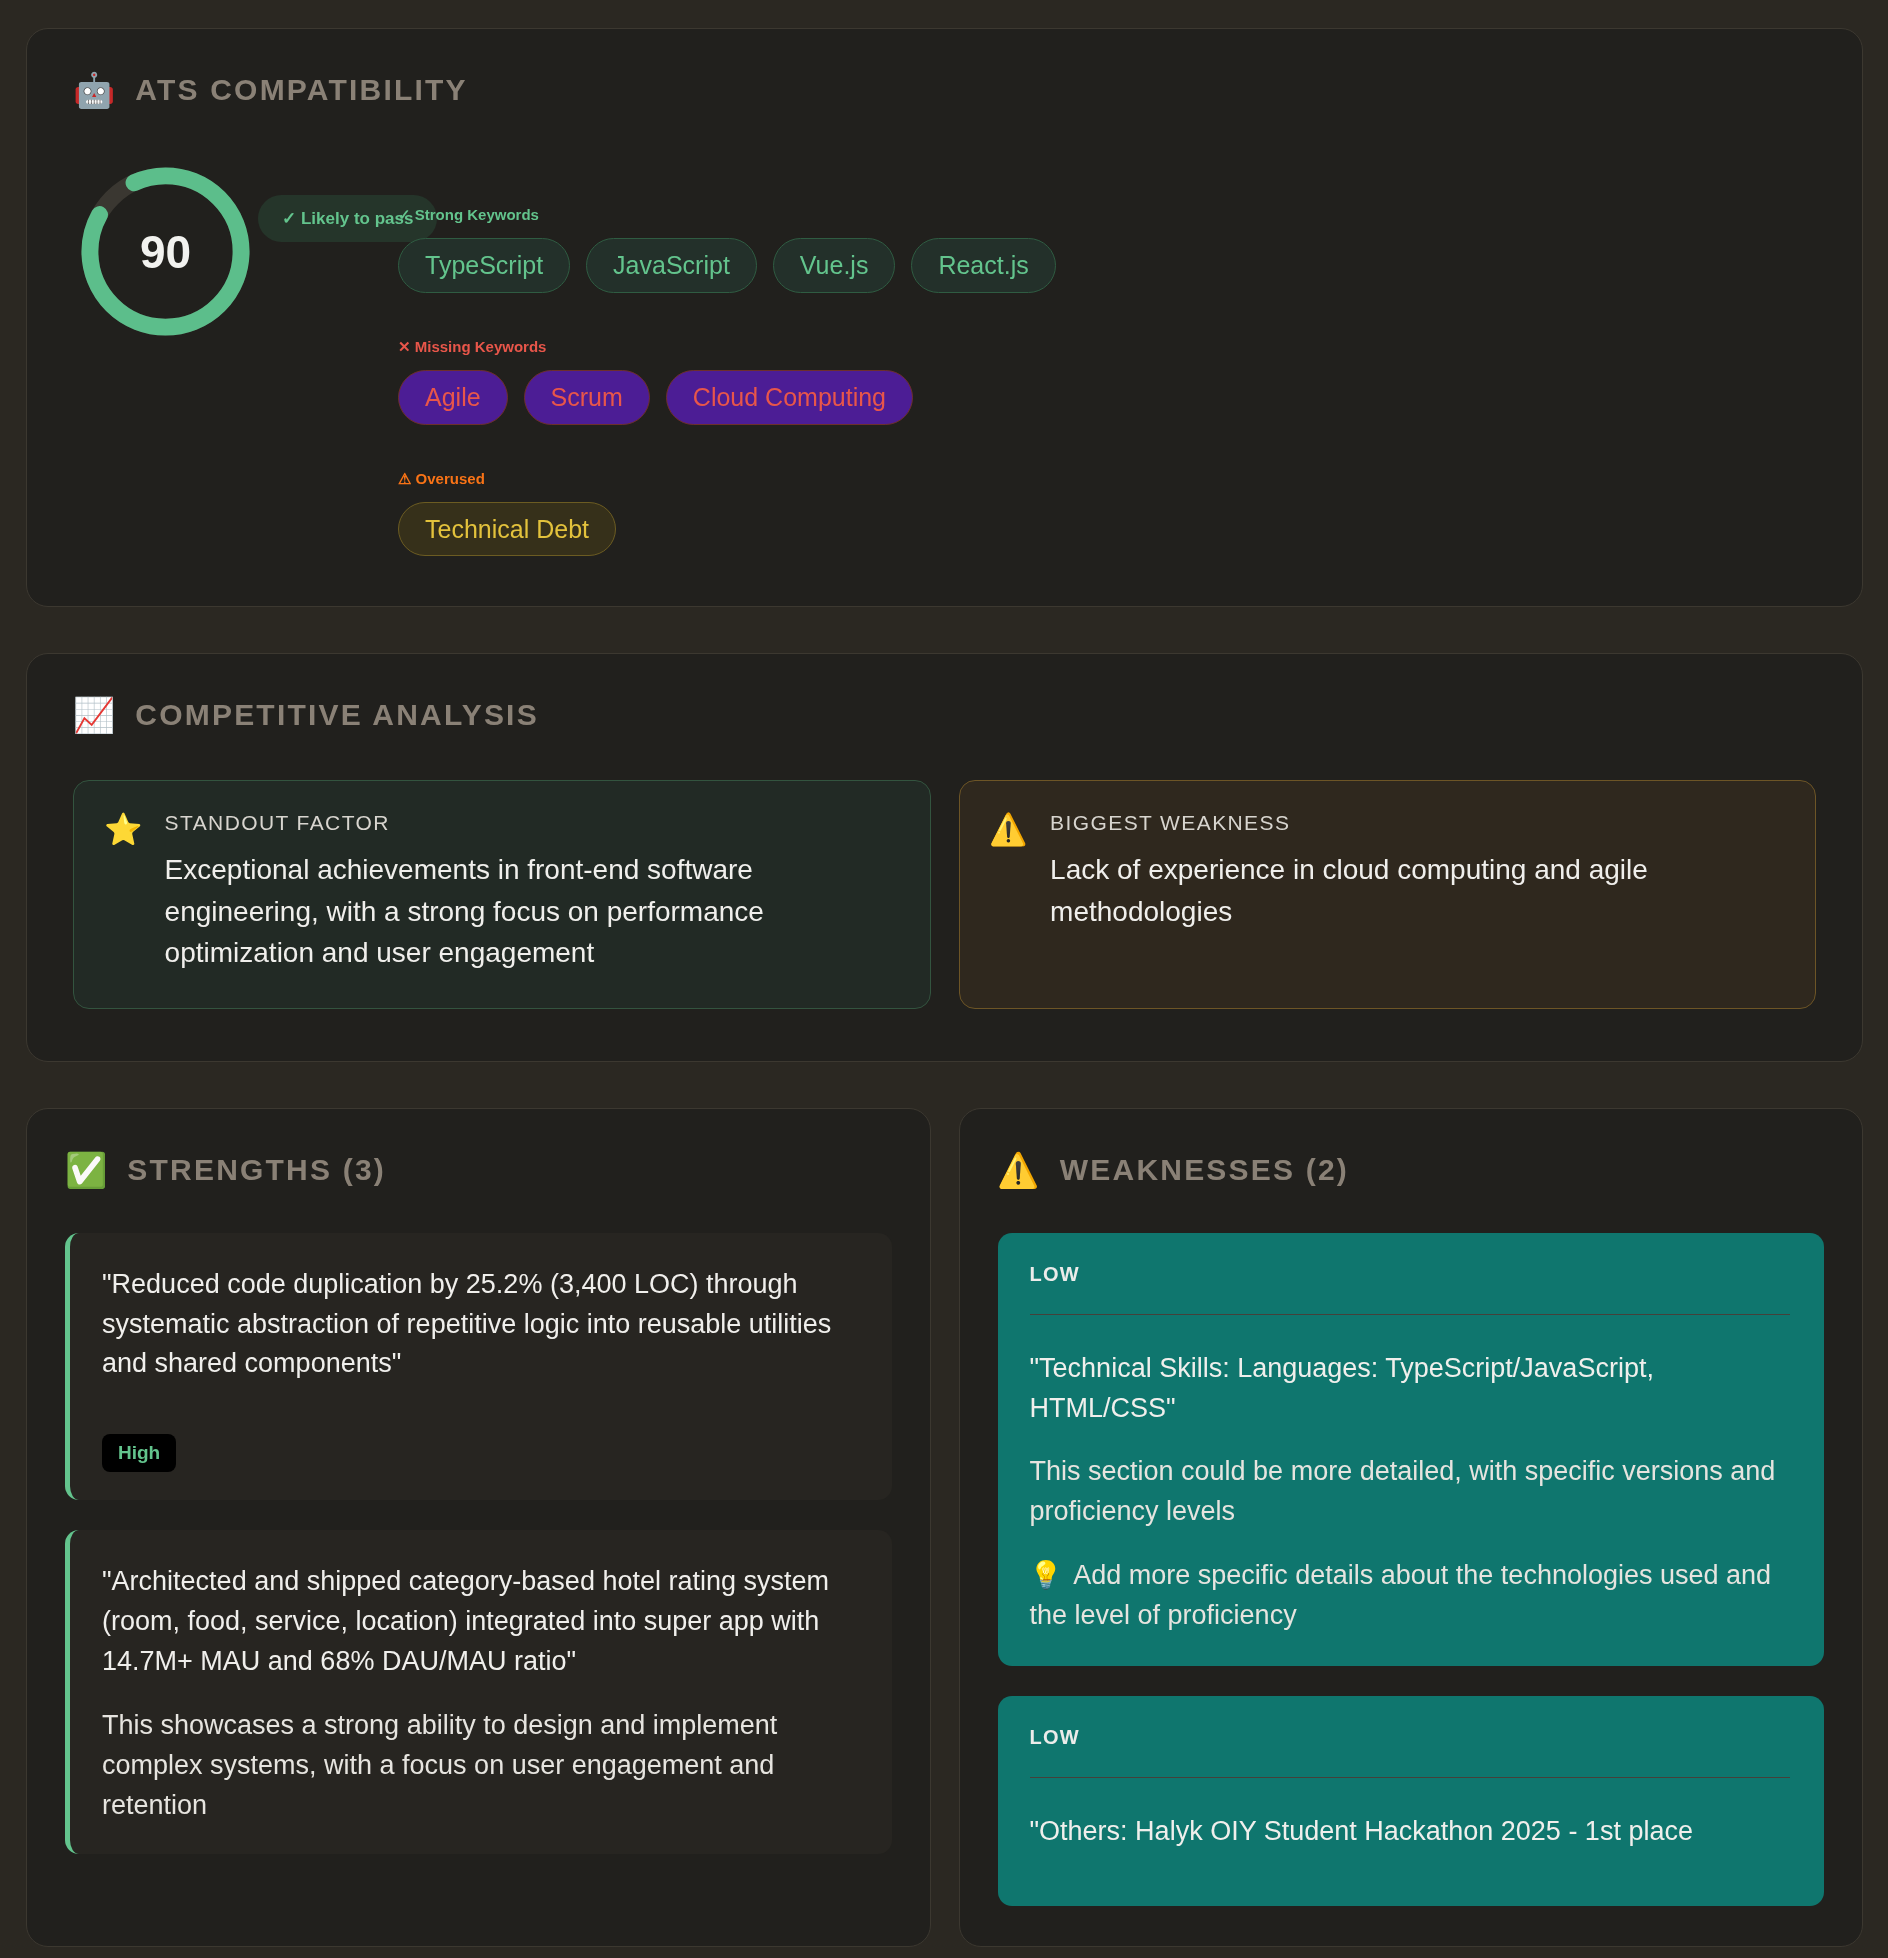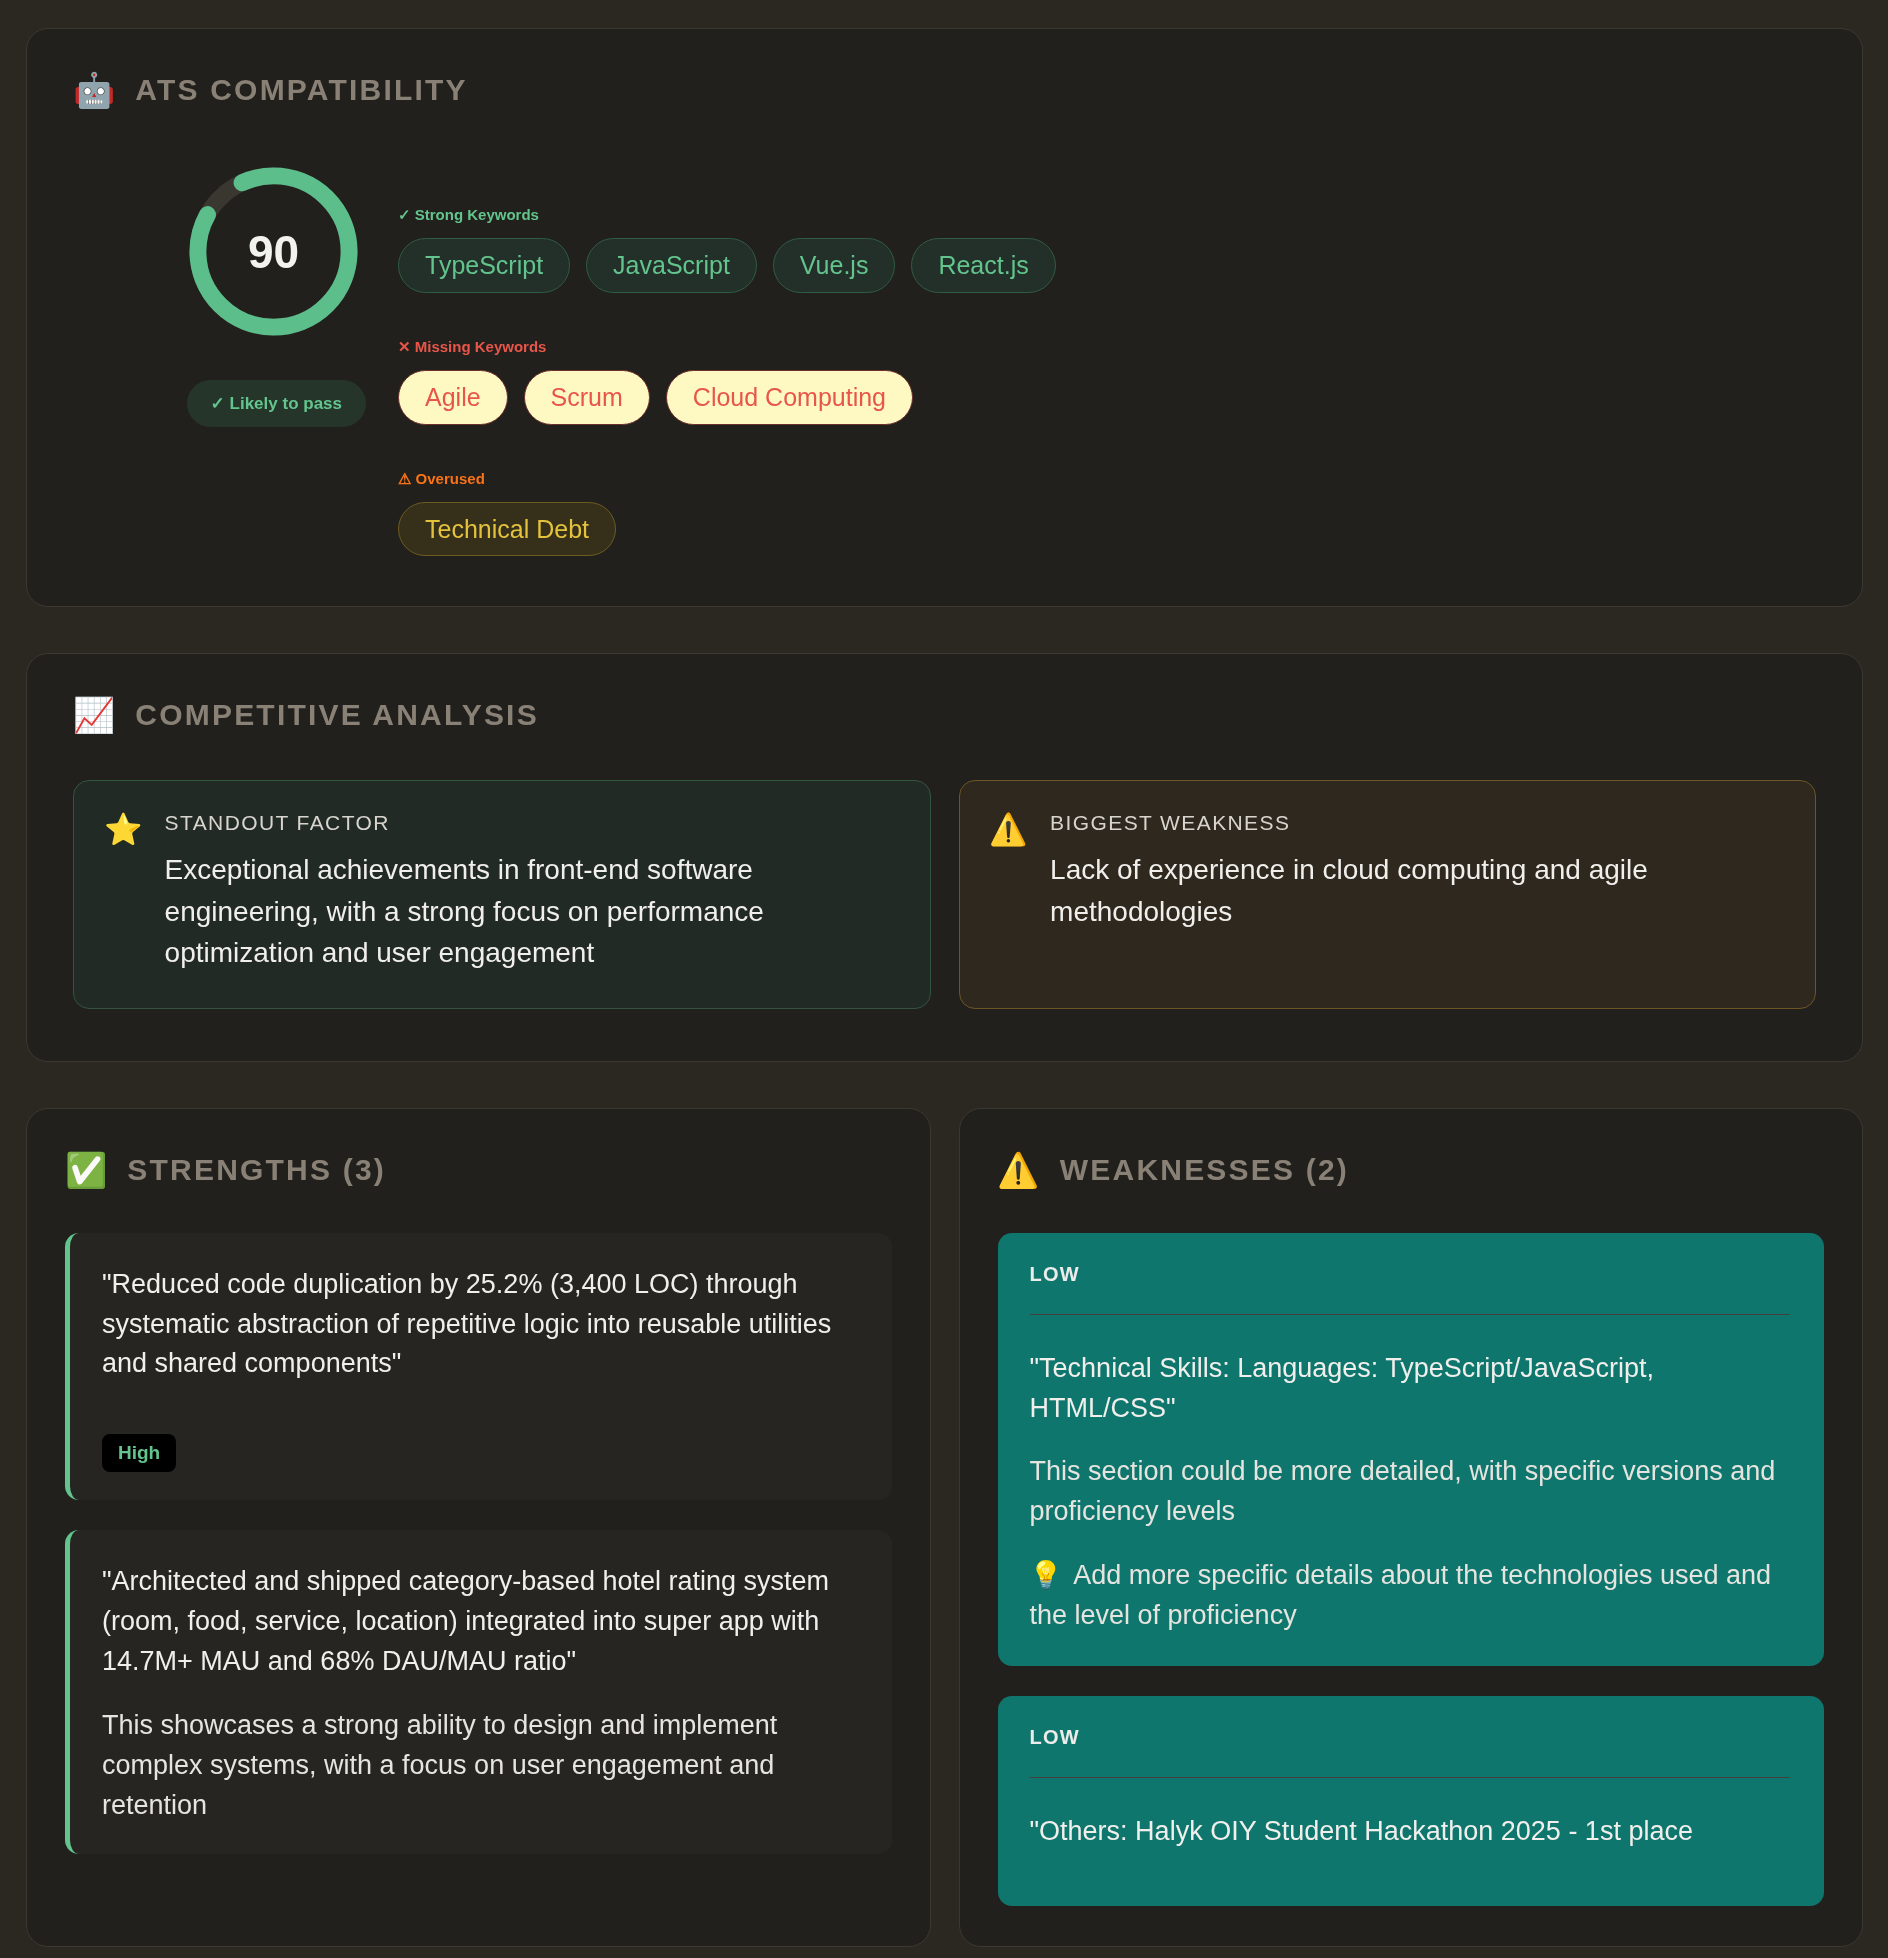--- a/index.html
+++ b/index.html
@@ -39,22 +39,22 @@
   .ats-body {
     display: flex;
     align-items: flex-start;
     gap: 32px;
     margin-top: 52px;
   }
   .score-col {
     width: 293px;
     flex: 0 0 293px;
     display: flex;
-    flex-direction: column;
-    align-items: flex-end;
+    flex-direction: row;
+    align-items: flex-start;
   }
   .ring-wrap { position: relative; width: 185px; height: 185px; }
   .ring-wrap svg { display: block; transform: rotate(-90deg); }
   .ring-num {
     position: absolute;
     inset: 0;
     display: flex;
     align-items: center;
     justify-content: center;
     font-size: 46px;
@@ -90,21 +90,21 @@
   .chips { display: flex; flex-wrap: wrap; gap: 16px; }
   .chip {
     border-radius: 994px;
     padding: 12px 26px;
     font-size: 25px;
     line-height: 1.15;
     border: 1px solid transparent;
     white-space: nowrap;
   }
   .chip.good { background: #23302a; border-color: #2f5c42; color: #63c48d; }
-  .chip.bad  { background: #fef9c3; border-color: #6d2f2c; color: #e8564a; }
+  .chip.bad  { background: #4c1d95; border-color: #6d2f2c; color: #e8564a; }
   .chip.warn { background: #36301a; border-color: #6c5c22; color: #e3c23c; }
 
   
   #comp-card { padding: 44px 46px 52px 46px; }
   .comp-grid {
     display: grid;
     grid-template-columns: 1fr 1fr;
     gap: 28px;
     margin-top: 48px;
   }

